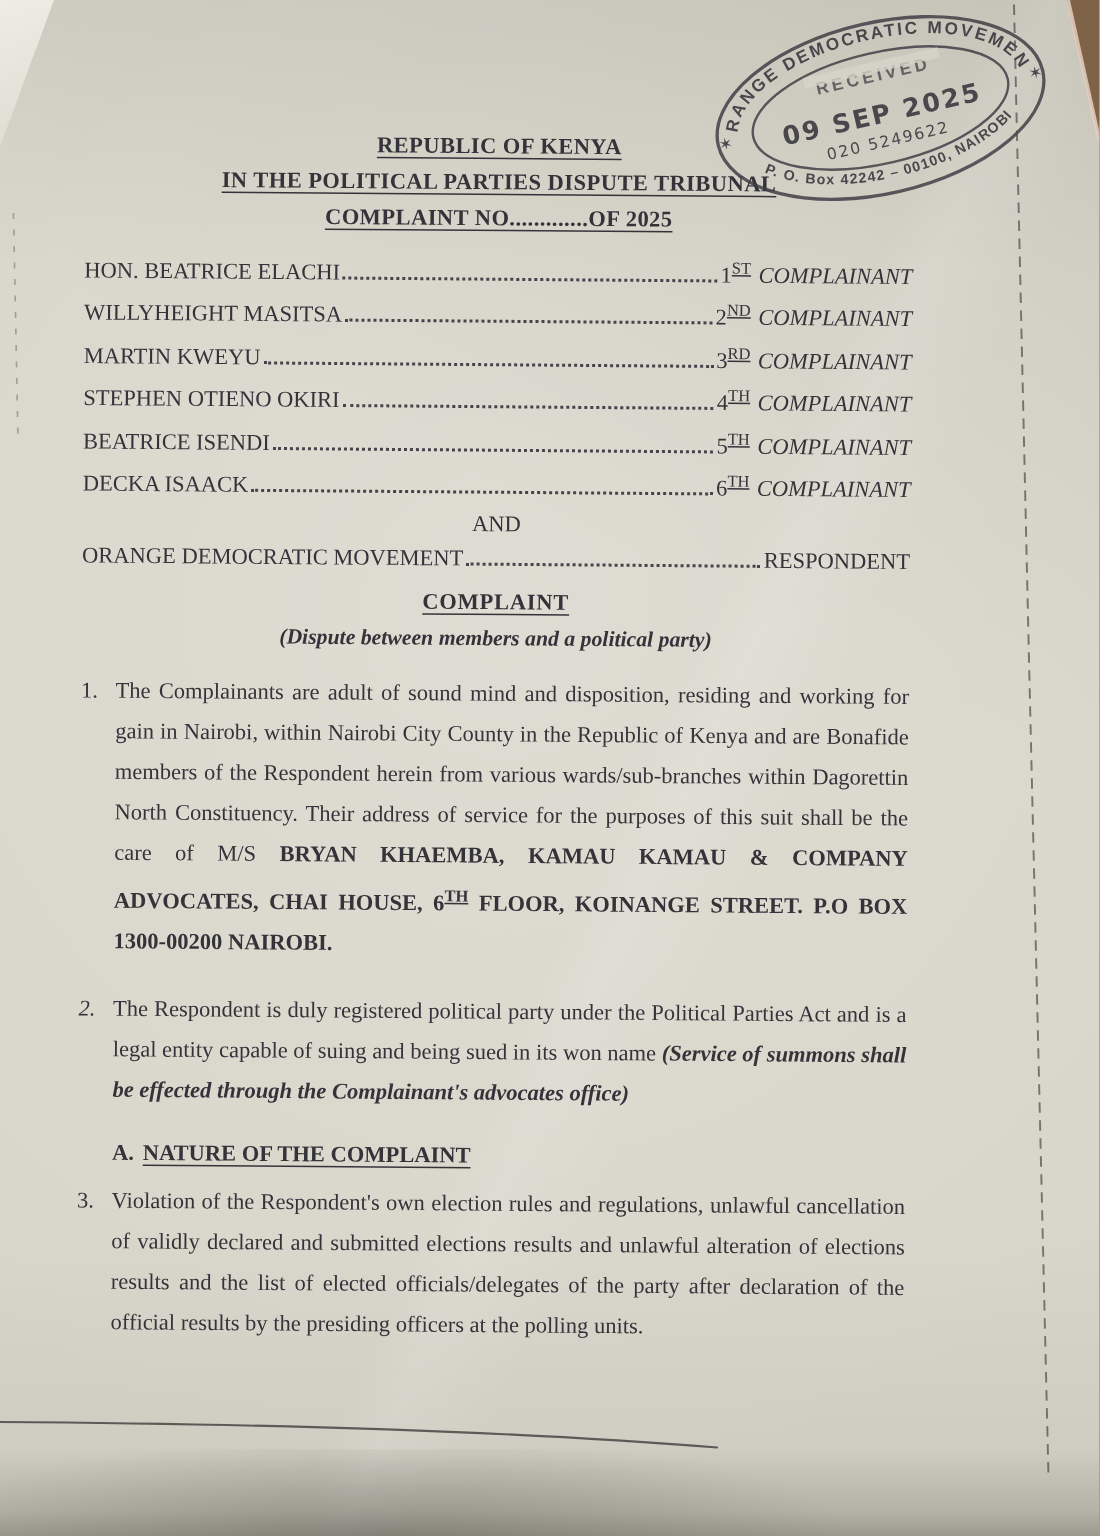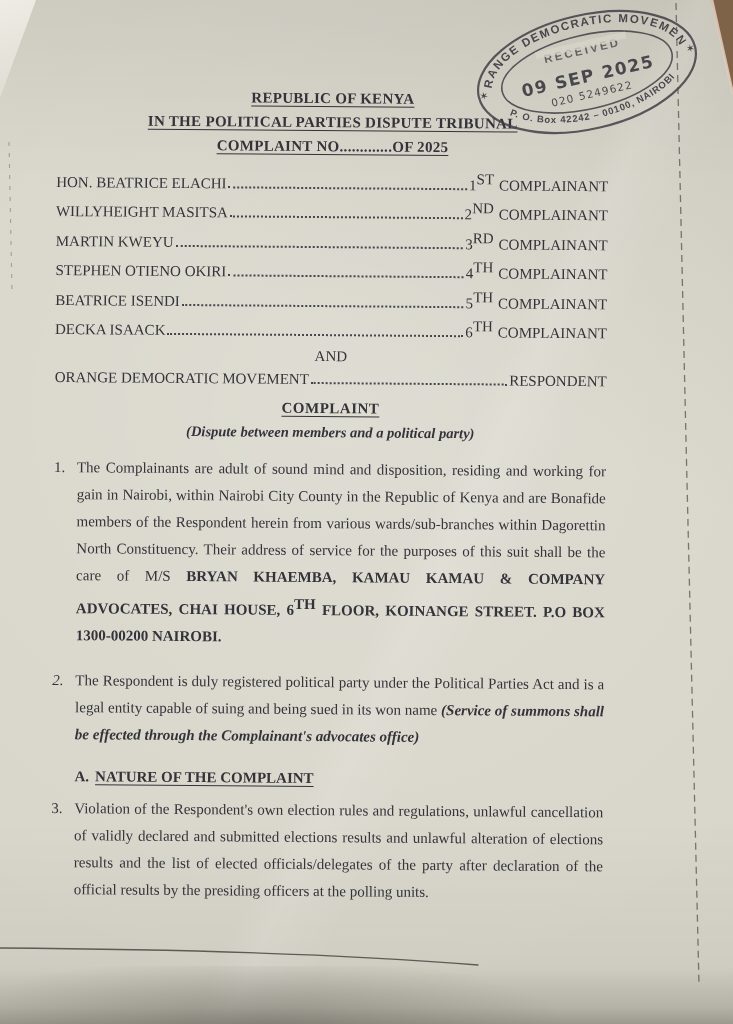--- a/index.html
+++ b/index.html
@@ -47,22 +47,22 @@
     font-size:15px;
   }
   .center{text-align:center;}
   .hline{
     font-weight:700;text-decoration:underline;text-underline-offset:3px;
     text-decoration-thickness:1.3px;line-height:24px;letter-spacing:.3px;
   }
   .party-list{margin-top:9px;}
   .prow{display:flex;align-items:baseline;line-height:23.4px;white-space:nowrap;}
   .leader{flex:1;border-bottom:2px dotted #46444a;margin:0 2px 3px 2px;min-width:18px;}
-  sup{font-size:15px;letter-spacing:0;}
-  .role{margin-left:5px;}
+  sup{font-size:11px;letter-spacing:0;text-decoration:underline;}
+  .role{margin-left:5px;font-style:italic;}
   .and-line{text-align:center;line-height:24px;margin-top:1px;}
   .ctitle{margin-top:4px;letter-spacing:.5px;}
   .csub{font-weight:700;font-style:italic;font-size:14.5px;line-height:25px;}
 
   .para{display:flex;margin-top:11px;}
   .pnum{width:23px;flex:none;line-height:27px;}
   .pnum.italic{font-style:italic;}
   .ptext{flex:1;text-align:justify;line-height:27px;}
   .bold{font-weight:700;}
   .bolditalic{font-weight:700;font-style:italic;}

